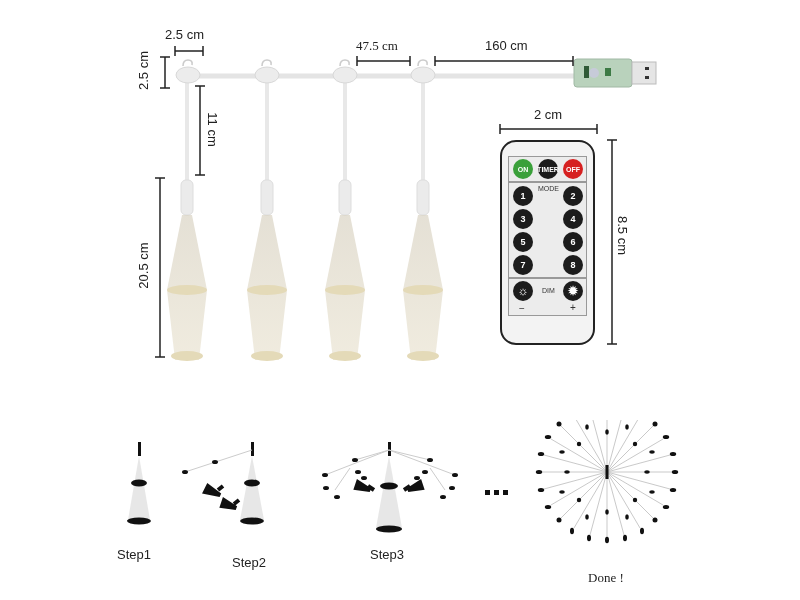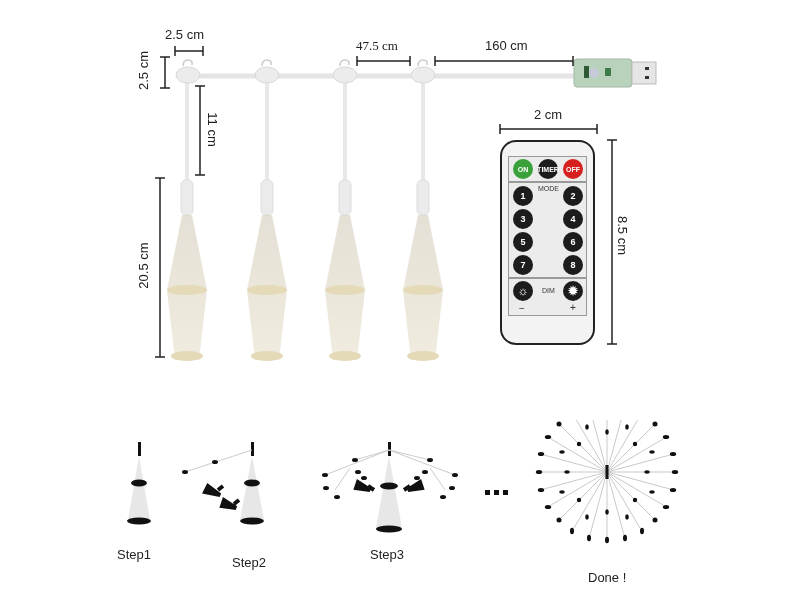--- a/index.html
+++ b/index.html
@@ -310,13 +310,13 @@
       <ellipse cx="-45" cy="-20" rx="2.8" ry="1.8"></ellipse>
         <ellipse cx="-20" cy="-45" rx="1.8" ry="2.8"></ellipse>
       <rect x="-1.5" y="-7" width="3" height="14"></rect>
     </g>
   </g>
 </svg>
 
 <span class="step-lbl" style="left:117px;top:547px;">Step1</span>
 <span class="step-lbl" style="left:232px;top:547px;margin-top:8px;">Step2</span>
 <span class="step-lbl" style="left:370px;top:547px;">Step3</span>
-<span class="step-lbl" style="left:588px;top:570px;">Done !</span>
+<span class="step-lbl" style="left:588px;top:570px;font-family:Liberation Serif, serif;">Done !</span>
 
 </body></html>

